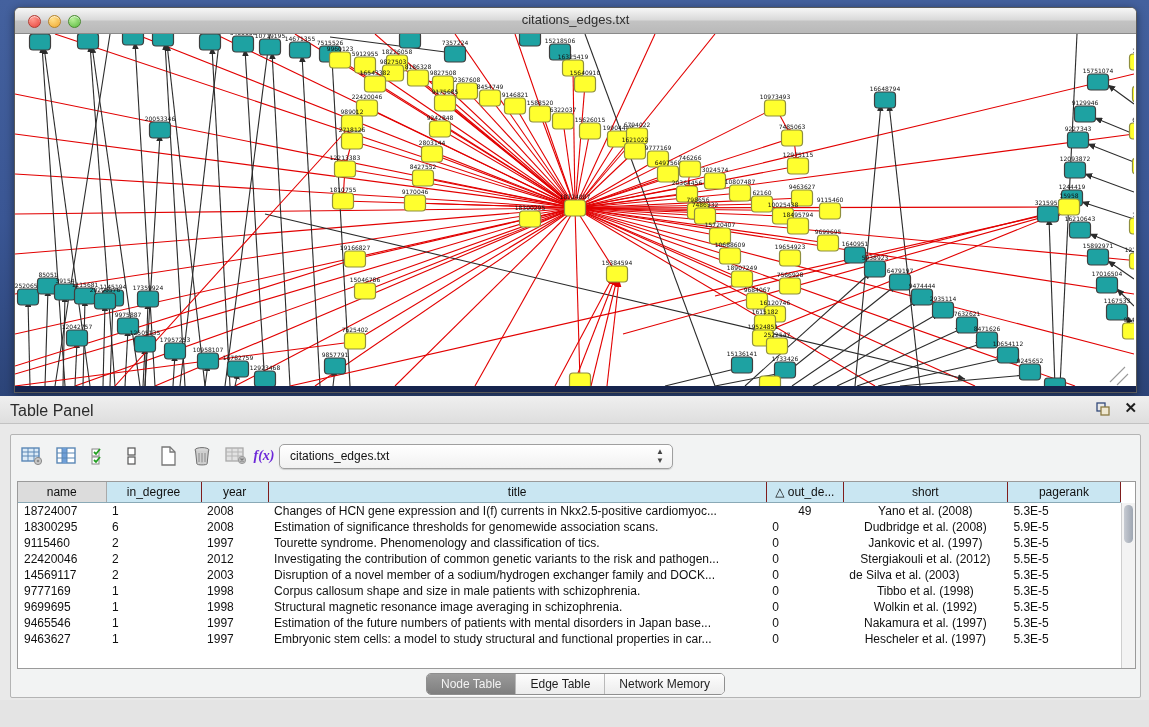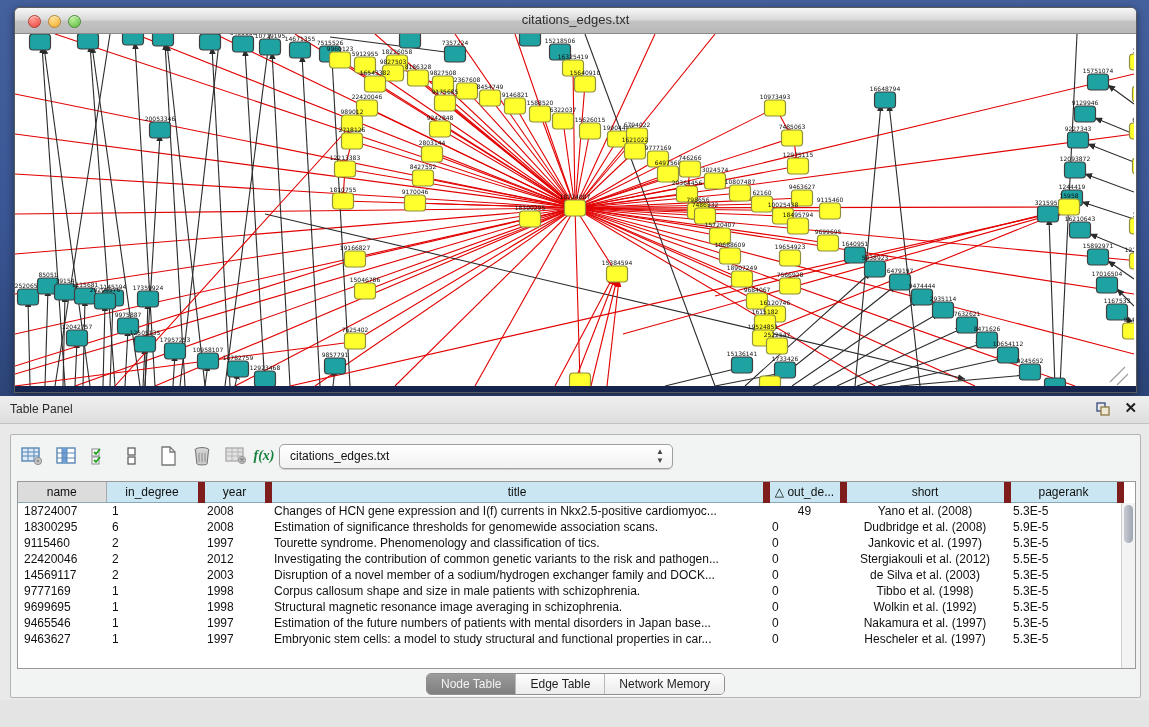--- a/index.html
+++ b/index.html
@@ -17,35 +17,35 @@
   .tl.red{left:13px;background:radial-gradient(circle at 35% 30%,#ff9a8f,#e8423a);border:1px solid #b03b32;}
   .tl.yellow{left:33px;background:radial-gradient(circle at 35% 30%,#ffe08a,#f0a72e);border:1px solid #b5832a;}
   .tl.green{left:53px;background:radial-gradient(circle at 35% 30%,#b9f09a,#57b93c);border:1px solid #4a8a31;}
   .titlebar .title{position:absolute;left:0;right:0;top:4px;text-align:center;font-size:13px;color:#2e2e2e;}
   .canvas{position:absolute;left:0;top:26px;width:1119px;height:352px;background:#fff;display:block;}
   .win-bottom{position:absolute;left:0;bottom:0;width:100%;height:6px;background:#16244d;}
 
   
   .table-panel{position:absolute;left:0;top:396px;width:1149px;height:304px;background:#e9e9e9;}
   .tp-header{position:relative;height:27px;background:linear-gradient(180deg,#efefef,#dedede);border-bottom:1px solid #c2c2c2;}
-  .tp-header .tp-title{position:absolute;left:10px;top:6px;font-size:12px;color:#2b2b2b;}
+  .tp-header .tp-title{position:absolute;left:10px;top:6px;font-size:16px;color:#2b2b2b;}
   .tp-header .float{position:absolute;right:38px;top:5px;width:16px;height:16px;cursor:pointer;}
   .tp-header .closex{position:absolute;right:12px;top:3px;font-size:15px;font-weight:bold;color:#1d1d1d;cursor:pointer;}
   .inset{position:absolute;left:10px;top:38px;width:1129px;height:262px;background:#f2f3f3;border:1px solid #b4b4b4;border-radius:2px;}
 
   .toolbar{position:absolute;left:0;top:0;width:100%;height:44px;}
   .tb-icon{position:absolute;top:8px;width:26px;height:26px;display:flex;align-items:center;justify-content:center;cursor:pointer;}
   .dropdown{position:absolute;left:268px;top:9px;width:392px;height:23px;background:linear-gradient(180deg,#ffffff,#f1f1f1);
     border:1px solid #9f9f9f;border-radius:5px;box-shadow:0 1px 1px rgba(0,0,0,.15);}
   .dropdown .val{position:absolute;left:10px;top:4px;font-size:12px;color:#111;}
   .dropdown .arrows{position:absolute;right:8px;top:2px;font-size:8px;line-height:9px;color:#444;text-align:center;}
 
   .tablewrap{position:absolute;left:6px;top:46px;width:1117px;height:186px;background:#fff;border:1px solid #9a9a9a;overflow:hidden;}
   table.grid{border-collapse:collapse;table-layout:fixed;width:1103px;font-size:12px;color:#101010;}
-  table.grid th{height:20px;background:#c9e6f2;border-right:7px solid #7f1d1d;border-bottom:1px solid #8aa9b6;
+  table.grid th{height:20px;background:#c9e6f2;border-right:1px solid #7f1d1d;border-bottom:1px solid #8aa9b6;
     font-weight:normal;text-align:center;padding:0 2px;overflow:hidden;white-space:nowrap;}
   table.grid th.first{background:#dcdcdc;border-right:1px solid #a9a9a9;}
   table.grid td{height:16px;padding:0 6px;overflow:hidden;white-space:nowrap;text-overflow:clip;}
   .vscroll{position:absolute;right:0;top:21px;width:13px;height:165px;background:#f3f3f3;border-left:1px solid #cfcfcf;}
   .vscroll .thumb{position:absolute;left:2px;top:2px;width:9px;height:38px;border-radius:5px;background:linear-gradient(90deg,#c7cbd2,#9ea6b2);}
 
   .tabs{position:absolute;left:0;right:0;top:238px;height:24px;text-align:center;}
   .seg{display:inline-flex;border:1px solid #8f8f8f;border-radius:5px;overflow:hidden;background:#fbfbfb;box-shadow:0 1px 0 rgba(255,255,255,.8);}
   .seg .tab{font-size:12px;padding:3px 14px;color:#1e1e1e;border-right:1px solid #b9b9b9;cursor:pointer;background:linear-gradient(180deg,#fdfdfd,#ececec);}
   .seg .tab:last-child{border-right:none;}
@@ -545,21 +545,21 @@
             </svg>
         </span>
         <span class="tb-icon" style="left:212px">
           <svg width="22" height="20" viewBox="0 0 22 20">
               <rect x="1" y="2" width="17" height="13" fill="#e2e2e2" stroke="#a9a9a9" stroke-width="1.3"></rect>
               <path d="M1 6h17M1 10h17M7 2v13M13 2v13" stroke="#b5b5b5"></path>
               <circle cx="17" cy="14" r="3.6" fill="#bcbcbc" stroke="#9a9a9a"></circle>
               <path d="M15.5 12.5l3 3M18.5 12.5l-3 3" stroke="#7a7a7a" stroke-width="1.2"></path>
             </svg>
         </span>
-        <span class="tb-icon" style="left:240px;font-family:'Liberation Serif',serif;font-style:italic;font-weight:bold;font-size:14px;color:#15803d">f(x)</span>
+        <span class="tb-icon" style="left:240px;font-family:'Liberation Serif',serif;font-style:italic;font-weight:bold;font-size:14px;color:#6d28d9">f(x)</span>
 
         <div class="dropdown">
           <span class="val">citations_edges.txt</span>
           <span class="arrows">▲<br>▼</span>
         </div>
       </div>
 
       <div class="tablewrap">
         <table class="grid">
           <colgroup>
@@ -618,21 +618,21 @@
                 <td style="text-align: left;">0</td>
                 <td style="text-align: center;">Stergiakouli et al. (2012)</td>
                 <td style="text-align: left;">5.5E-5</td>
               </tr>
               <tr>
                 <td style="text-align: left;">14569117</td>
                 <td style="text-align: left;">2</td>
                 <td style="text-align: left;">2003</td>
                 <td style="text-align: left;">Disruption of a novel member of a sodium/hydrogen exchanger family and DOCK...</td>
                 <td style="text-align: left;">0</td>
-                <td style="text-align: center; margin-top: 31px;">de Silva et al. (2003)</td>
+                <td style=" margin-top: 31px;">de Silva et al. (2003)</td>
                 <td style="text-align: left;">5.3E-5</td>
               </tr>
               <tr>
                 <td style="text-align: left;">9777169</td>
                 <td style="text-align: left;">1</td>
                 <td style="text-align: left;">1998</td>
                 <td style="text-align: left;">Corpus callosum shape and size in male patients with schizophrenia.</td>
                 <td style="text-align: left;">0</td>
                 <td style="text-align: center;">Tibbo et al. (1998)</td>
                 <td style="text-align: left;">5.3E-5</td>

